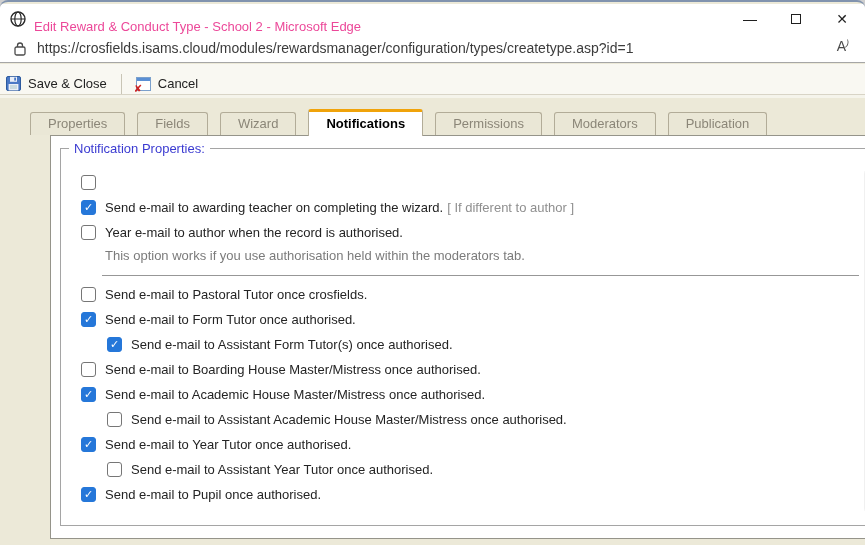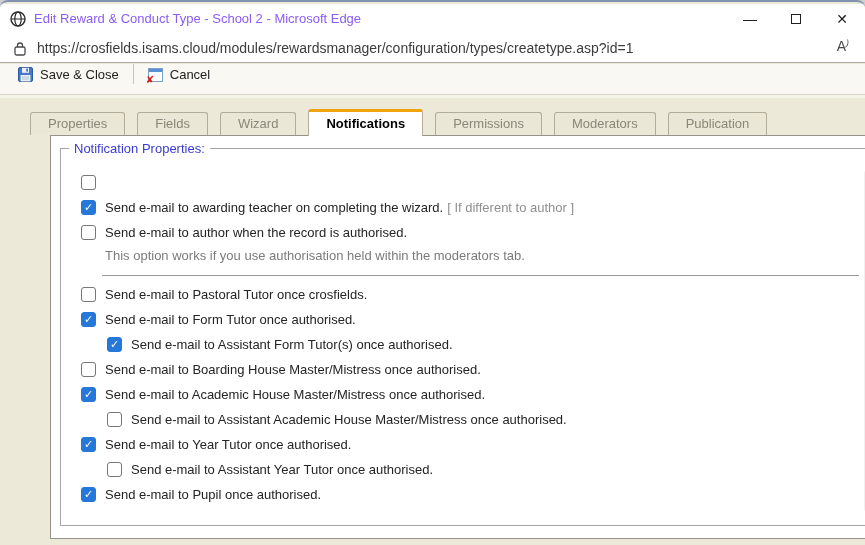--- a/index.html
+++ b/index.html
@@ -3,37 +3,37 @@
 <meta charset="utf-8">
 <style>
   * { margin:0; padding:0; box-sizing:border-box; }
   html,body { width:865px; height:545px; font-family:"Liberation Sans","DejaVu Sans",sans-serif; background:#cfcfcf; }
   .window { position:relative; width:865px; height:545px; background:#ECE9D8; overflow:hidden;
             border-radius:8px 8px 0 0; border-top:2px solid #8193ae; }
 
   
   .titlebar { position:absolute; top:2px; left:0; right:0; height:30px; background:#ffffff; }
   .globe-icon { position:absolute; left:10px; top:7px; width:16px; height:16px; }
-  .title-text { position:absolute; left:34px; top:0; line-height:30px; font-size:13px; color:#8b5cf6; white-space:nowrap; }
+  .title-text { position:absolute; left:34px; top:8px; line-height:30px; font-size:13px; color:#ec4899; white-space:nowrap; }
   .win-controls { position:absolute; right:0; top:0; height:30px; display:flex; }
   .win-btn { width:46px; height:30px; display:flex; align-items:center; justify-content:center;
              font-size:14px; color:#1f1f1f; cursor:default; }
   .max-box { width:10px; height:10px; border:1px solid #1f1f1f; display:inline-block; }
 
   
   .urlbar { position:absolute; top:32px; left:0; right:0; height:29px; background:#ffffff;
             border-bottom:1px solid #a6a6a6; }
   .lock-icon { position:absolute; left:13px; top:7px; }
   .url-text { position:absolute; left:37px; top:0; line-height:28px; font-size:14px; color:#3c3c3c; white-space:nowrap; }
   .readaloud { position:absolute; right:16px; top:4px; font-size:14px; color:#4a4a4a; }
   .readaloud .wave { font-size:9px; position:relative; top:-5px; left:0px; display:inline-block; transform:rotate(15deg); }
 
   
   .toolbar { position:absolute; top:62px; left:0; right:0; height:31px; background:#f9f8f2;
-             border-bottom:1px solid #d8d4c6; display:flex; align-items:flex-start; padding-left:12px; }
+             border-bottom:1px solid #d8d4c6; display:flex; align-items:flex-end; padding-left:0; }
   .tool-btn { display:flex; align-items:center; gap:7px; font-size:13px; color:#222; padding:3px 6px; cursor:default; }
   .tool-sep { width:1px; height:20px; background:#c9c5b6; margin:0 8px; }
   .floppy { width:15px; height:15px; }
   .cancel-ic { position:relative; width:15px; height:14px; background:#fff; border:1px solid #7ba0cc; }
   .cancel-ic .bar { position:absolute; top:0; left:0; right:0; height:3px; background:#5a8fd4; }
   .cancel-ic .x { position:absolute; left:-3px; bottom:-4px; font-size:10px; font-weight:bold; color:#cc2222; line-height:10px; }
 
   
   .main { position:absolute; top:93px; left:0; right:0; bottom:0; background:#ECE9D8; border-top:3px solid #f5f4eb; }
 
@@ -150,21 +150,21 @@
     <span class="cb"></span>
 
   </div>
               <div class="row">
     <span class="cb checked">✓</span>
     <span class="lbl">Send e-mail to awarding teacher on completing the wizard.</span>
     <span class="suffix">[ If different to author ]</span>
   </div>
               <div class="row">
     <span class="cb"></span>
-    <span class="lbl">Send e-mail to author when the record is authorised.</span>
+    <span class="lbl">Year e-mail to author when the record is authorised.</span>
 
   </div>
               <div class="note">This option works if you use authorisation held within the moderators tab.</div>
               <div class="divider"></div>
               <div class="row">
     <span class="cb"></span>
     <span class="lbl">Send e-mail to Pastoral Tutor once crosfields.</span>
 
   </div>
               <div class="row">

